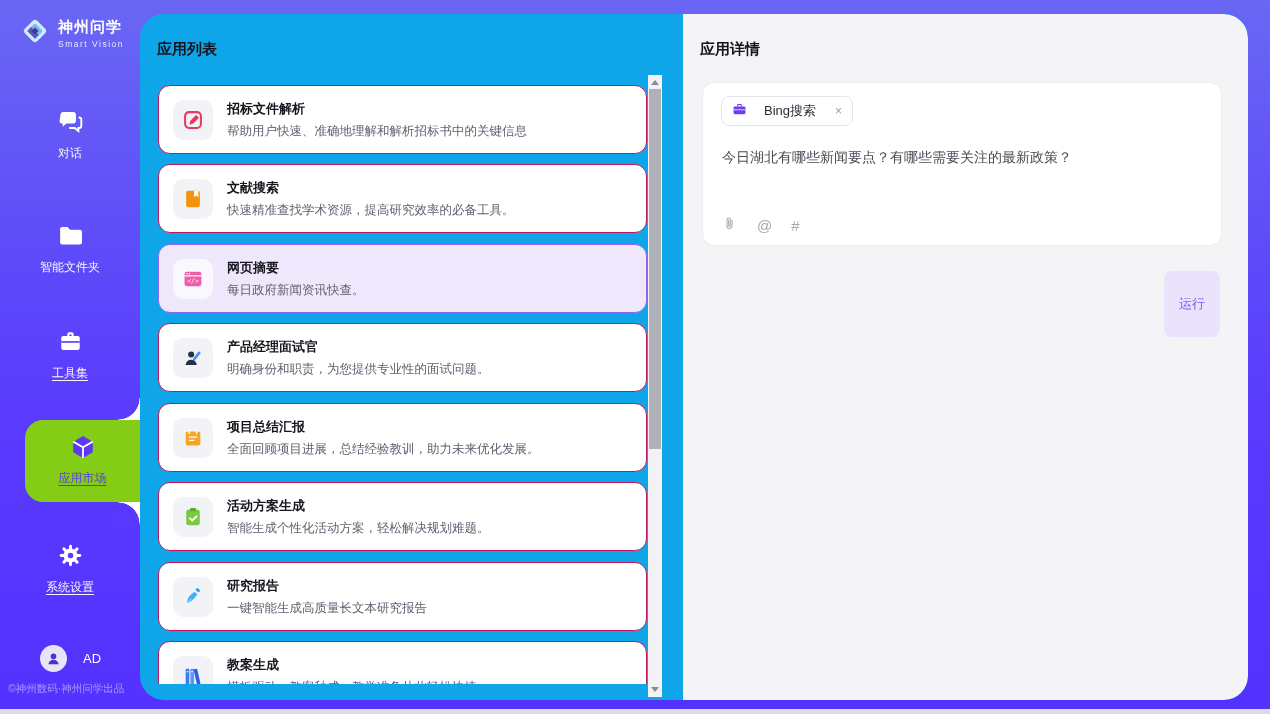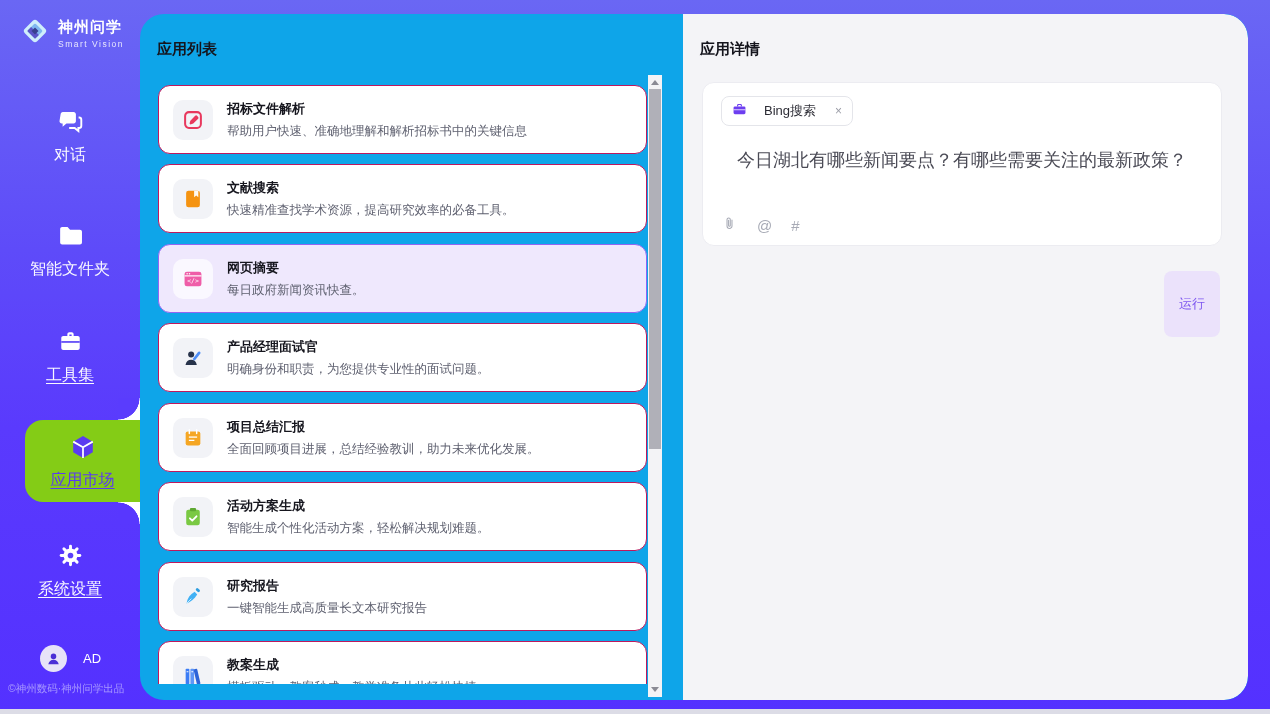--- a/index.html
+++ b/index.html
@@ -13,21 +13,21 @@
   .content { position:absolute; left:140px; top:14px; width:1108px; height:686px;
     background:#0ea5e9; border-radius:24px; overflow:hidden; }
 
   
   .sidebar { position:absolute; left:0; top:0; width:140px; height:710px; }
   .logo { position:absolute; left:20px; top:16px; display:flex; align-items:center; gap:8px; }
   .logo-text .cn { font-size:15px; font-weight:bold; color:#fff; letter-spacing:1px; }
   .logo-text .en { font-size:8.5px; color:rgba(255,255,255,.85); letter-spacing:1.5px; margin-top:2px; }
   .nav-item { position:absolute; left:0; width:140px; text-align:center; cursor:pointer; }
   .nav-item .nicon { display:block; margin:0 auto 6px; }
-  .nav-label { font-size:16px; color:rgba(255,255,255,.96); }
+  .nav-label { font-size:12px; color:rgba(255,255,255,.96); }
   .nav-label.u { text-decoration:underline; text-underline-offset:3px; }
   .nav-tab { position:absolute; left:25px; top:420px; width:115px; height:82px;
     background:#84cc16; border-radius:18px 0 0 18px; text-align:center; cursor:pointer; }
   .nav-tab .nicon { display:block; margin:13px auto 5px; }
   .nav-tab .nav-label { color:#5b3bf0; }
   .tab-corner { position:absolute; left:118px; width:22px; height:22px; }
   .tab-corner.top { top:398px;
     background:radial-gradient(circle 22px at 0 0, #5a3cfd 0 21.2px, #fff 21.8px); }
   .tab-corner.bottom { top:502px;
     background:radial-gradient(circle 22px at 0 100%, #5837fe 0 21.2px, #fff 21.8px); }
@@ -62,21 +62,21 @@
   .detail-panel { position:absolute; left:543px; top:0; width:565px; height:686px;
     background:#f4f4f7; border-radius:0 24px 24px 0; }
   .detail-title { left:17px; top:26px; }
   .detail-card { position:absolute; left:19px; top:68px; width:520px; height:164px;
     background:#fff; border:1px solid #ececf1; border-radius:12px; }
   .tool-tag { position:absolute; left:18px; top:13px; height:30px; display:inline-flex;
     align-items:center; gap:17px; padding:0 10px; background:#fff;
     border:1px solid #e4e5ea; border-radius:8px; cursor:pointer; }
   .tool-tag .tag-label { font-size:13px; color:#2c2c35; }
   .tool-tag .tag-close { font-size:12px; color:#9a9ca6; margin-left:2px; cursor:pointer; }
-  .prompt-text { position:absolute; left:19px; top:64px; width:480px; font-size:18px; color:#4a4a55; line-height:1.5;text-align:center; }
+  .prompt-text { position:absolute; left:19px; top:64px; width:480px; font-size:14px; color:#4a4a55; line-height:1.5; }
   .prompt-tools { position:absolute; left:18px; top:132px; display:flex; align-items:center; gap:19px; }
   .tool-glyph { font-size:15px; color:#a7aab5; cursor:pointer; }
   .run-btn { position:absolute; right:28px; top:257px; padding:24px 15px; border:none;
     background:#ebe2fb; color:#7e57f0; font-size:13px; border-radius:8px; cursor:pointer;
     font-family:inherit; }
 </style>
 </head>
 <body>
 
 <div class="sidebar">

